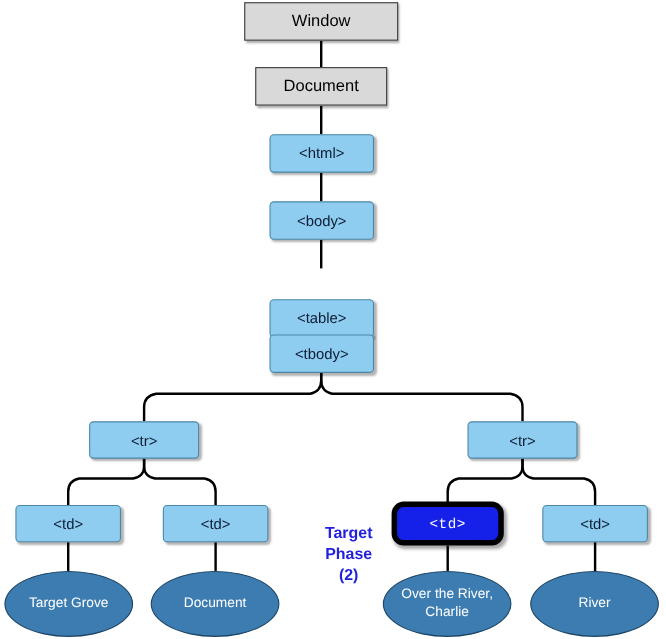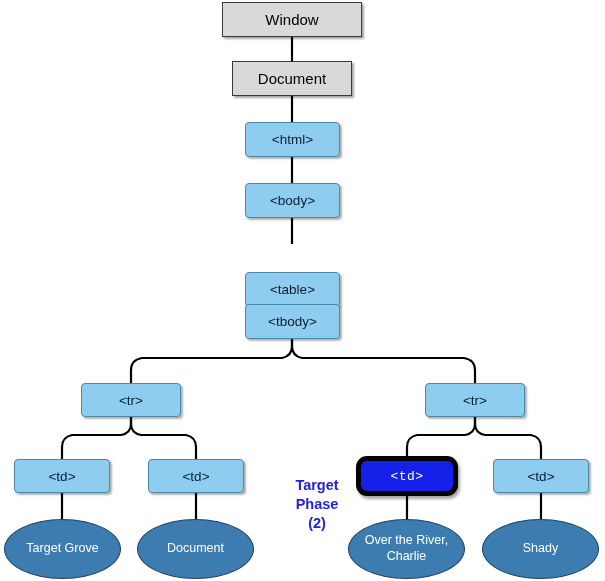--- a/index.html
+++ b/index.html
@@ -172,21 +172,21 @@
 
   <div class="node textnode" style="left:137px; top:519px; width:117px; height:60px;">
     <span>Document</span>
   </div>
 
   <div class="node textnode" style="left:348px; top:519px; width:117px; height:60px;">
     <span>Over the River, Charlie</span>
   </div>
 
   <div class="node textnode" style="left:482px; top:519px; width:117px; height:60px;">
-    <span>Shady</span>
+    <span>River</span>
   </div>
 
   <div class="caption" style="left:278px; top:476px; width:78px;">
     <div>Target</div>
     <div>Phase</div>
     <div>(2)</div>
   </div>
 
 </div>
 

